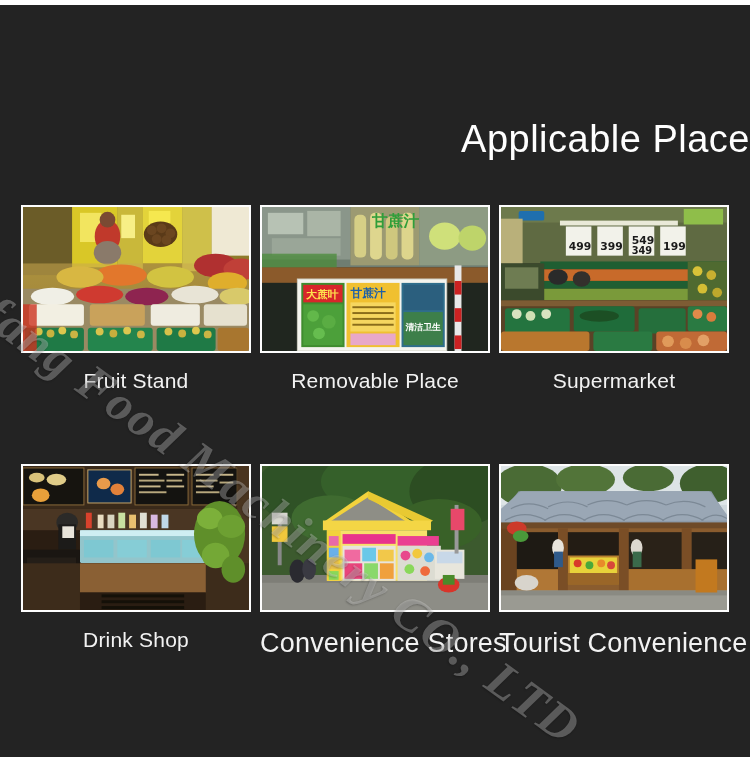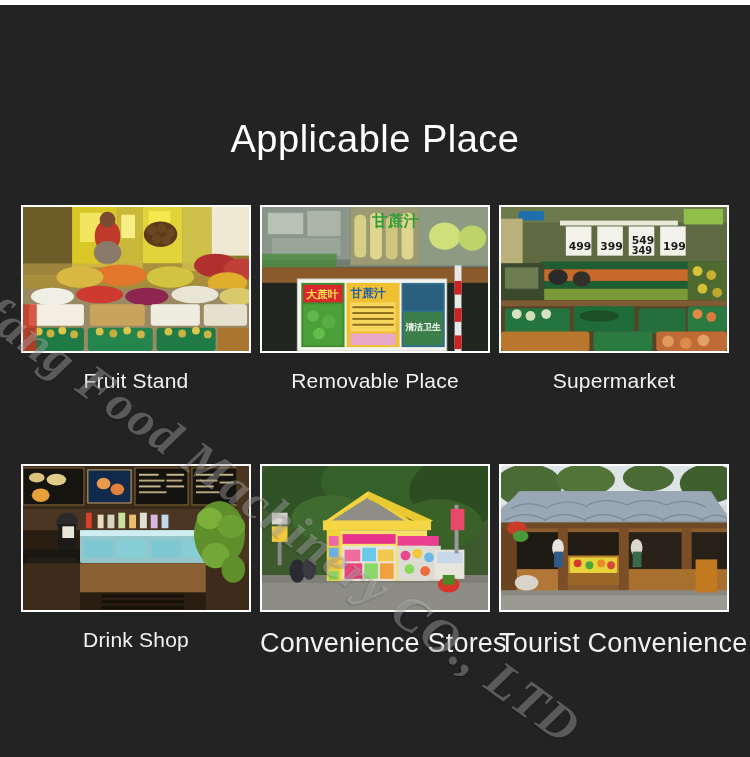--- a/index.html
+++ b/index.html
@@ -16,21 +16,21 @@
     overflow:hidden;
   }
   .top-strip{
     position:absolute;top:0;left:0;
     width:750px;height:5px;
     background:#ffffff;
   }
   .title{
     position:absolute;
     top:118px;left:0;width:750px;
-    text-align:center;
+    text-align:right;
     color:#fefefe;
     font-size:38px;
     font-weight:400;
     letter-spacing:0.5px;
     font-family:"Liberation Sans", sans-serif;
   }
   .grid{
     position:absolute;
     top:205px;left:21px;
     width:708px;

